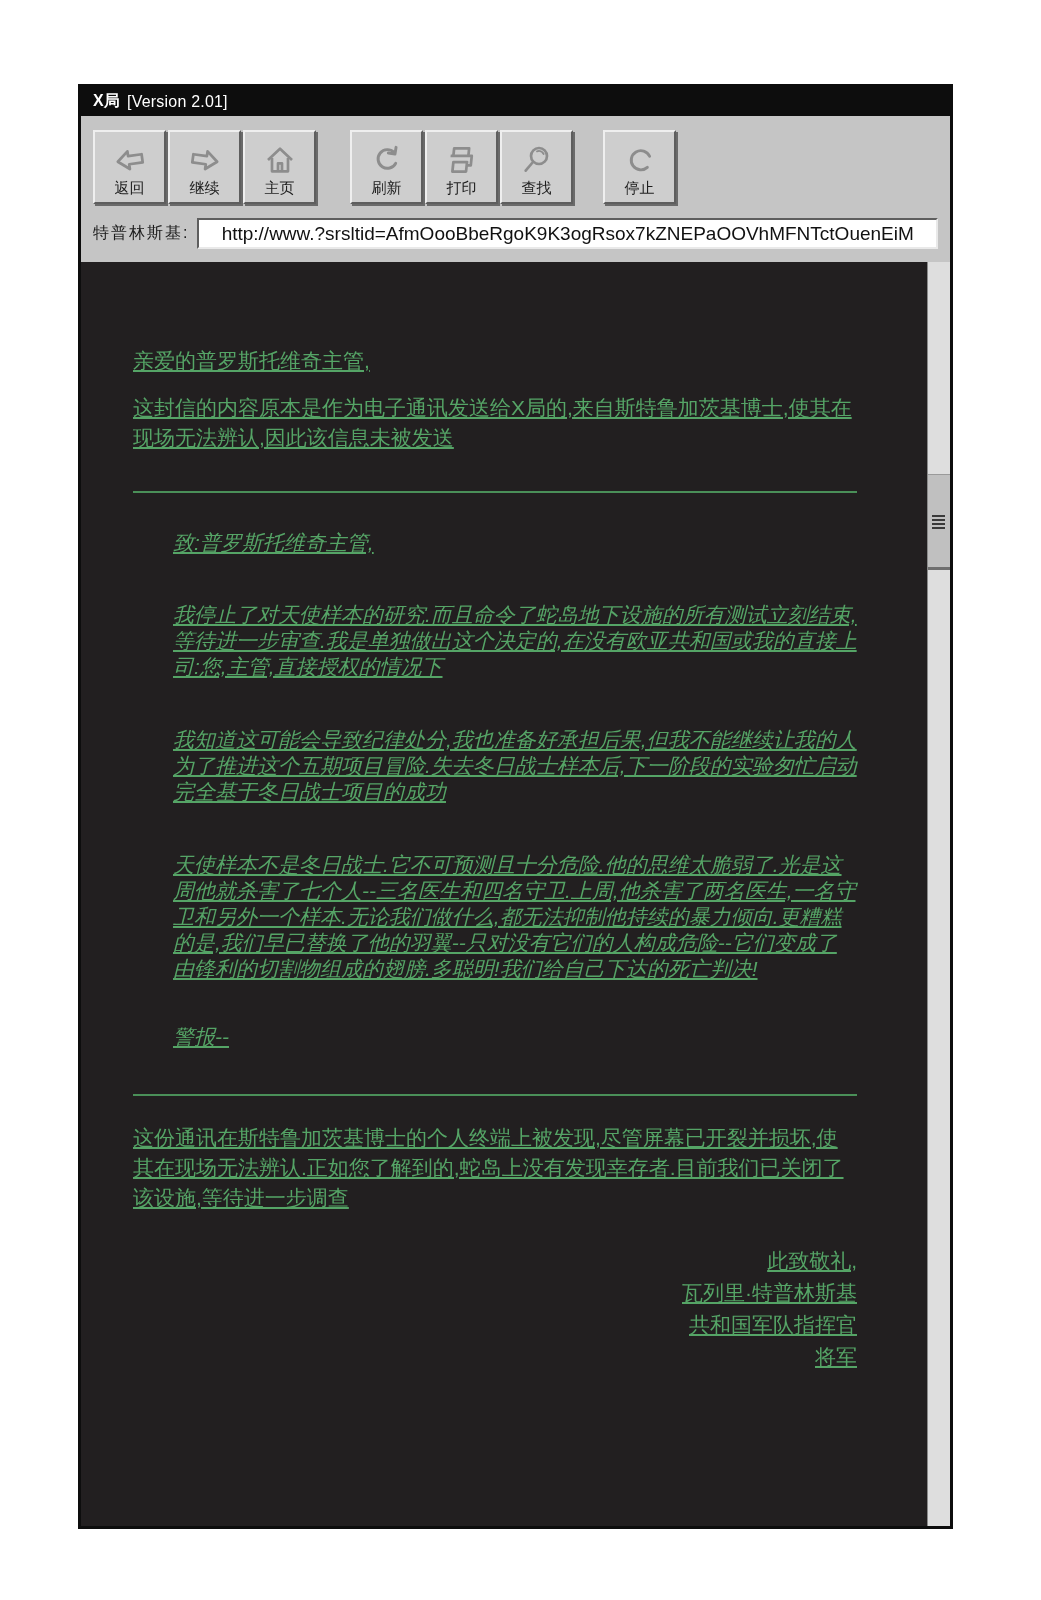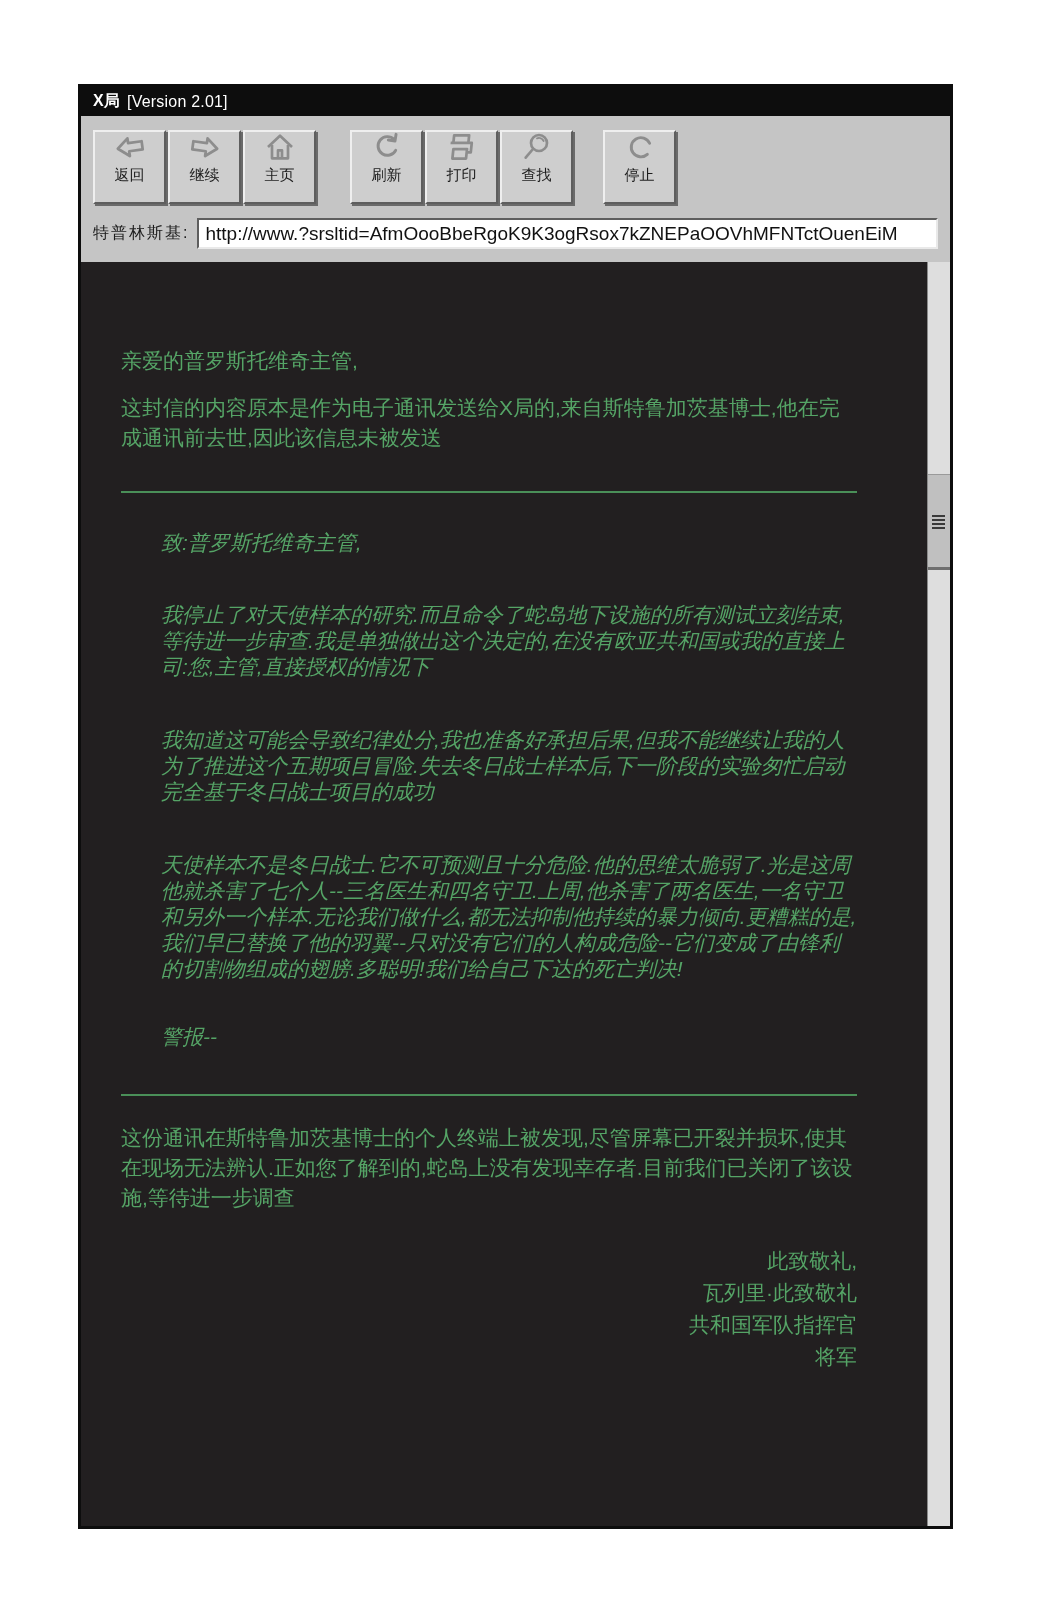--- a/index.html
+++ b/index.html
@@ -11,46 +11,46 @@
   .titlebar{
     height:29px; background:#0d0d0d; color:#ffffff; display:flex; align-items:center;
     padding-left:12px; font-size:16px; letter-spacing:.2px; flex:0 0 auto;
   }
   .titlebar .app{ font-weight:bold; margin-right:7px; }
   .toolbar{ flex:0 0 auto; padding:14px 0 0 12px; background:#c5c5c5; }
   .btn-row{ display:flex; align-items:flex-start; }
   .tool-btn{
     width:73px; height:74px; background:#cecece; border:2px solid;
     border-color:#efefef #5e5e5e #5e5e5e #efefef; box-shadow:2px 2px 0 #6a6a6a;
-    display:flex; flex-direction:column; align-items:center; justify-content:flex-start;
+    display:flex; flex-direction:column; align-items:center; justify-content:flex-end;
     padding-bottom:6px; margin-right:2px; cursor:pointer;
   }
   .tool-btn svg{ display:block; margin-bottom:5px; }
   .tool-btn .lbl{ font-size:15px; color:#1c1c1c; line-height:16px; }
   .group-gap-1{ width:32px; } .group-gap-2{ width:28px; }
   .addr-row{ display:flex; align-items:center; margin:14px 12px 13px 0; }
   .addr-label{ font-size:16px; color:#1c1c1c; letter-spacing:2px; margin-right:8px; white-space:nowrap; }
   .addr-input{
     flex:1; height:31px; background:#ffffff; border:2px solid; border-color:#5e5e5e #e9e9e9 #e9e9e9 #5e5e5e;
-    font-family:"Liberation Sans", sans-serif; font-size:19px; color:#111; padding:0 6px; outline:none;
+    font-family:"Liberation Sans", sans-serif; font-size:19px; color:#111; padding:0 6px; outline:none;text-align:center;
   }
   .content{ flex:1 1 auto; position:relative; background:#221f20; overflow:hidden; }
   .scrollbar{
     position:absolute; top:0; right:0; bottom:0; width:23px;
     background:#dedede; border-left:1px solid #8a8a8a;
   }
   .scroll-thumb{
     position:absolute; top:212px; left:0; width:100%; height:96px;
     background:#c0c0c0; border-top:1px solid #9a9a9a; border-bottom:3px solid #6f6f6f; cursor:grab;
   }
   .grip{
     position:absolute; left:4px; right:5px; top:40px; height:16px;
     background:repeating-linear-gradient(#3a3a3a 0 2px, transparent 2px 4px);
   }
-  .page-text{ position:absolute; left:0; top:0; right:23px; bottom:0; padding:84px 70px 0 40px; color:#55a466; }
+  .page-text{ position:absolute; left:0; top:0; right:23px; bottom:0; padding:84px 70px 0 52px; color:#55a466;text-decoration:underline; }
   .p-intro{ font-size:21px; line-height:30px; }
   .intro-greeting{ margin-bottom:17px; }
   .divider{ height:2px; background:#4a8f58; border:none; margin:0; }
   .divider-top{ margin-top:38px; }
   .letter{ margin-left:40px; font-style:italic; font-size:21px; line-height:26px; }
   .salutation{ margin-top:37px; }
   .lp0{ margin-top:46px; } .lp1{ margin-top:47px; } .lp2{ margin-top:47px; }
   .lp3{ margin-top:49px; } .closing{ margin-top:42px; margin-bottom:44px; }
   .outro{ font-size:21px; line-height:30px; margin-top:27px; }
   .signature{ margin-top:32px; text-align:right; font-size:21px; line-height:32px; }
@@ -148,39 +148,39 @@
       <span class="addr-label">特普林斯基:</span>
       <input class="addr-input" type="text" value="http://www.?srsltid=AfmOooBbeRgoK9K3ogRsox7kZNEPaOOVhMFNTctOuenEiM" style="">
     </div>
   </div>
 
   <div class="content">
 
     <div class="page-text">
 
       <div class="p-intro intro-greeting">亲爱的普罗斯托维奇主管,</div>
-      <div class="p-intro">这封信的内容原本是作为电子通讯发送给X局的,来自斯特鲁加茨基博士,他在完成通讯前去世,因此该信息未被发送</div>
+      <div class="p-intro">这封信的内容原本是作为电子通讯发送给X局的,来自斯特鲁加茨基博士,使其在现场无法辨认,因此该信息未被发送</div>
 
       <hr class="divider divider-top">
 
       <div class="letter">
         <div class="salutation">致:普罗斯托维奇主管,</div>
         <div class="lp0">我停止了对天使样本的研究.而且命令了蛇岛地下设施的所有测试立刻结束,等待进一步审查.我是单独做出这个决定的,在没有欧亚共和国或我的直接上司:您,主管,直接授权的情况下</div>
         <div class="lp1">我知道这可能会导致纪律处分,我也准备好承担后果,但我不能继续让我的人为了推进这个五期项目冒险.失去冬日战士样本后,下一阶段的实验匆忙启动完全基于冬日战士项目的成功</div>
         <div class="lp2">天使样本不是冬日战士.它不可预测且十分危险.他的思维太脆弱了.光是这周他就杀害了七个人--三名医生和四名守卫.上周,他杀害了两名医生,一名守卫和另外一个样本.无论我们做什么,都无法抑制他持续的暴力倾向.更糟糕的是,我们早已替换了他的羽翼--只对没有它们的人构成危险--它们变成了由锋利的切割物组成的翅膀.多聪明!我们给自己下达的死亡判决!</div>
         <div class="closing">警报--</div>
       </div>
 
       <hr class="divider">
 
       <div class="outro">这份通讯在斯特鲁加茨基博士的个人终端上被发现,尽管屏幕已开裂并损坏,使其在现场无法辨认.正如您了解到的,蛇岛上没有发现幸存者.目前我们已关闭了该设施,等待进一步调查</div>
 
       <div class="signature">
         <div>此致敬礼,</div>
-        <div>瓦列里·此致敬礼</div>
+        <div>瓦列里·特普林斯基</div>
         <div>共和国军队指挥官</div>
         <div>将军</div>
       </div>
 
     </div>
 
     <div class="scrollbar">
       <div class="scroll-thumb">
         <div class="grip"></div>
       </div>

